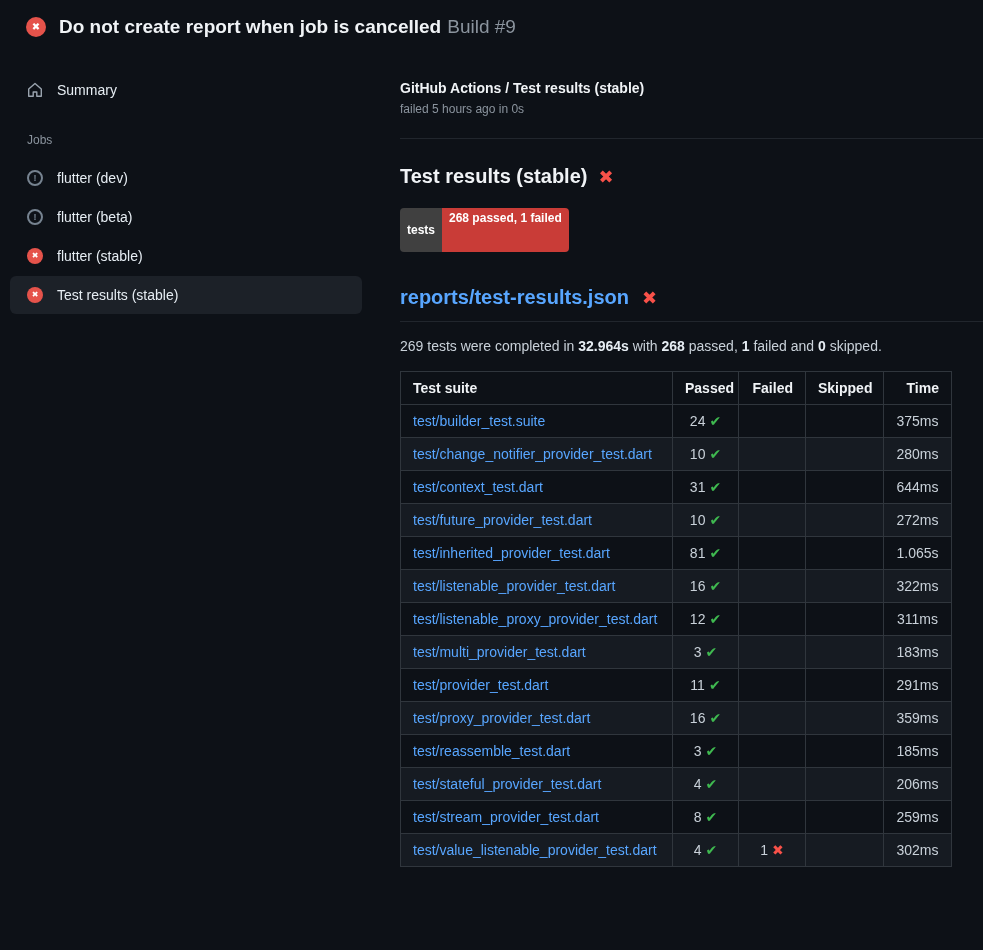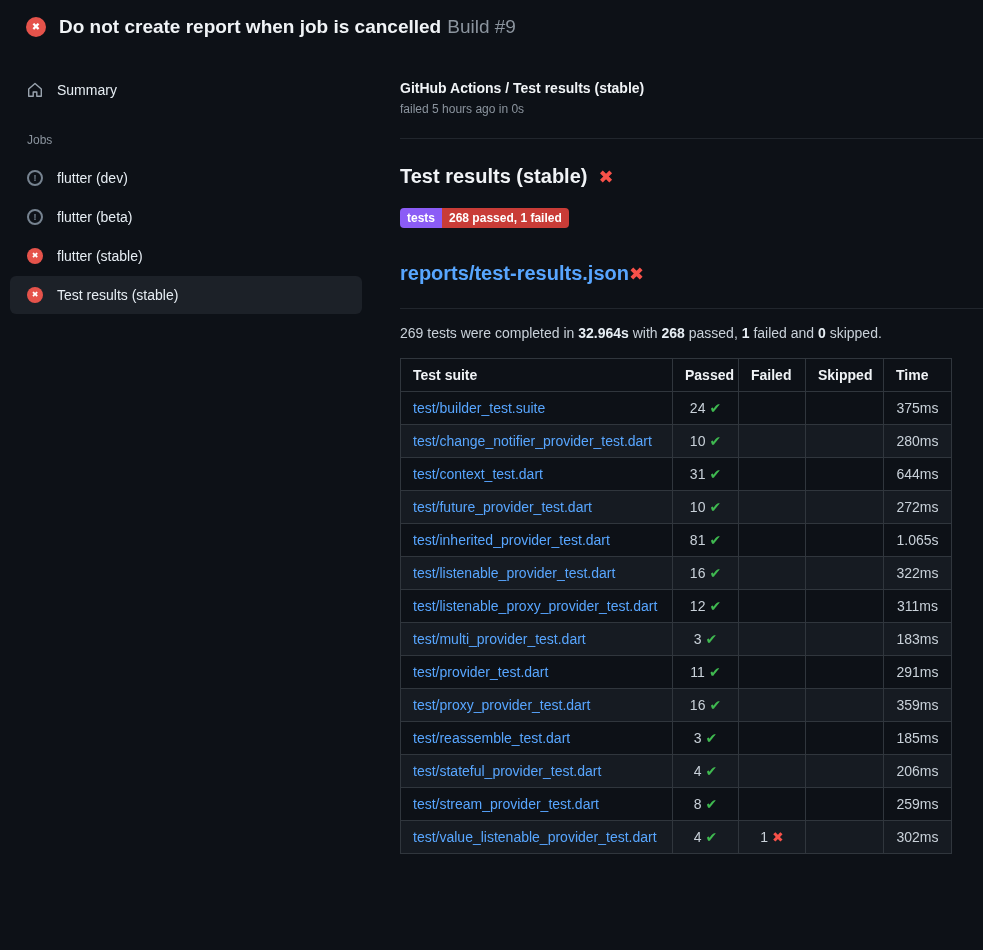--- a/index.html
+++ b/index.html
@@ -28,31 +28,31 @@
   .jobs-label { color:#8b949e; font-size:12px; margin:24px 27px 12px; height:14px; }
 
   
   .main { margin-left:400px; padding-top:30px; }
   .crumb { font-weight:700; color:#f0f3f6; font-size:14px; }
   .run-status { color:#8b949e; font-size:12px; margin-top:6px; }
   .divider { border-bottom:1px solid #21262d; margin-top:22px; }
   .sec-title { font-size:20px; font-weight:700; color:#f0f3f6; margin:26px 0 0; display:flex; align-items:center; gap:11px; }
   .x-red { color:#f85149; font-weight:700; font-size:18px; line-height:1; }
   .badge { display:inline-flex; margin-top:20px; font-size:12px; font-weight:600; color:#fff; border-radius:4px; overflow:hidden; line-height:1; }
-  .badge-l { background:#8b5cf6; padding:4px 7px; }
+  .badge-l { background:#404040; padding:16px 7px; }
   .badge-v { background:#c93c37; padding:4px 7px; }
-  .report { margin:34px 0 0; font-size:20px; font-weight:700; display:flex; align-items:center; gap:0; border-bottom:1px solid #21262d; padding-bottom:23px; }
+  .report { margin:34px 0 0; font-size:20px; font-weight:700; display:flex; align-items:center; gap:13px; border-bottom:1px solid #21262d; padding-bottom:12px; }
   .report-link { color:#58a6ff; text-decoration:none; }
   .summary { margin:16px 0 0; font-size:14px; color:#c9d1d9; }
   .summary b { color:#e6edf3; }
 
   
   .results { border-collapse:collapse; margin-top:17px; width:551px; font-size:14px; table-layout:fixed; }
   .results th, .results td { border:1px solid #30363d; padding:7px 12px; height:33px; }
-  .results th { font-weight:700; color:#f0f3f6; text-align:left; }
+  .results th { font-weight:700; color:#f0f3f6; text-align:right; }
   .results th.c-suite { text-align:left; }
   .results tbody tr:nth-child(even) { background:#161b22; }
   .c-suite { text-align:left; overflow:hidden; white-space:nowrap; }
   .suite-link { color:#58a6ff; text-decoration:none; }
   .c-num { text-align:center; white-space:nowrap; }
   .ic-check { color:#3fb950; font-weight:700; margin-left:4px; }
   .ic-cross { color:#f85149; font-weight:700; margin-left:4px; }
 </style>
 </head>
 <body>

